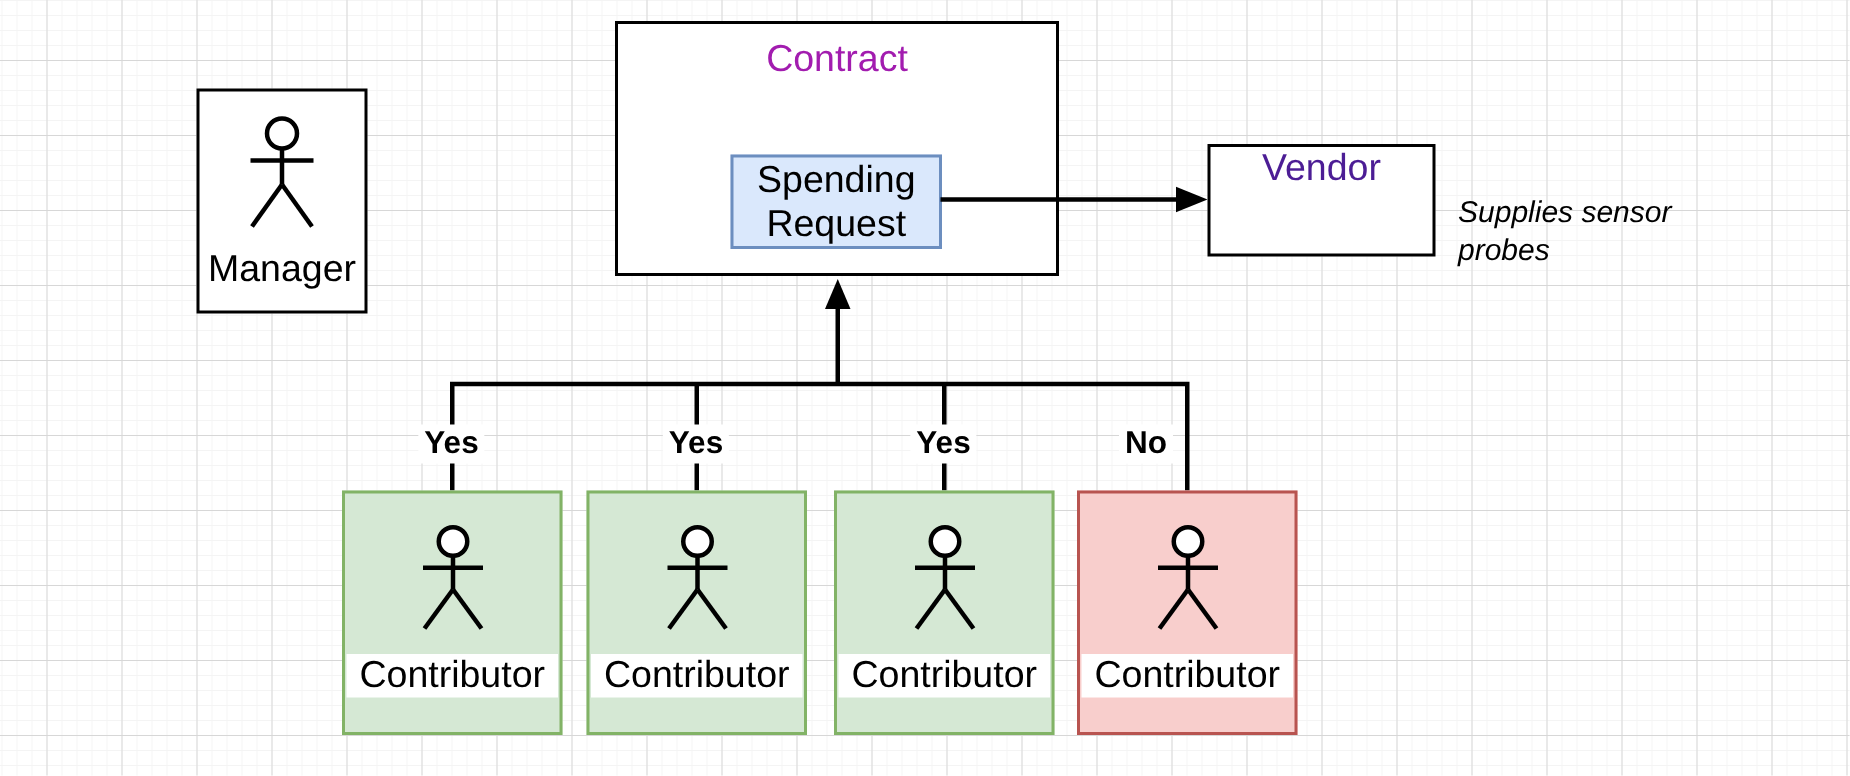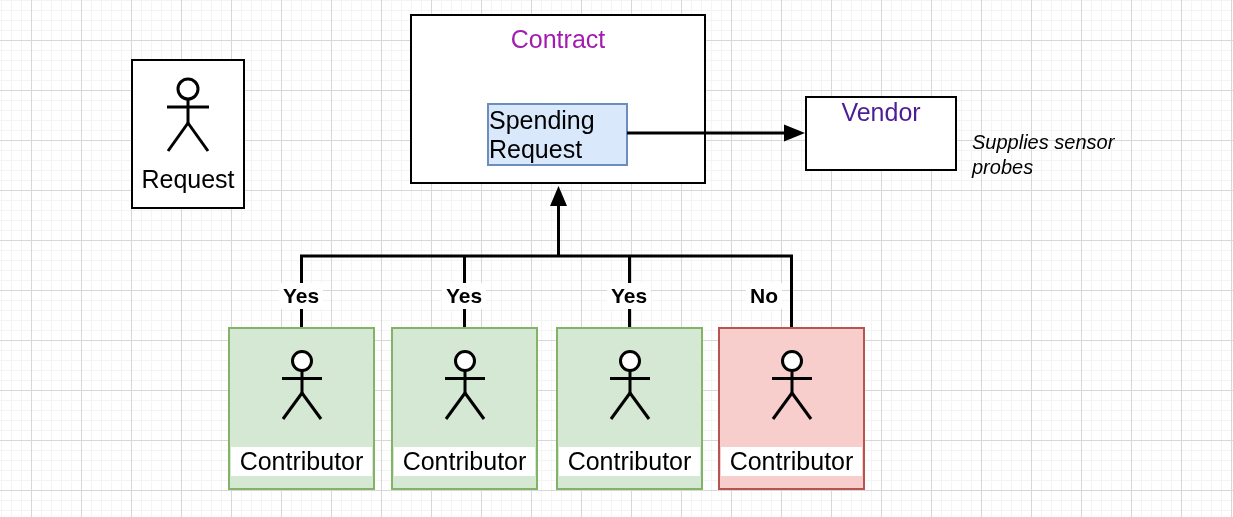--- a/index.html
+++ b/index.html
@@ -25,21 +25,21 @@
   .manager{left:131px;top:59px;width:114px;height:150px;
     display:flex;flex-direction:column;align-items:center;padding-top:16px;}
   .manager .shape-label{margin-top:4px;font-size:25px;color:#000;}
 
   .contract{left:410px;top:14px;width:296px;height:170px;}
   .contract-title{padding-top:9px;text-align:center;font-size:25px;line-height:28px;color:#a21caf;}
 
   .request-box{
     left:487px;top:103px;width:141px;height:63px;
     background:#dae8fc;border:2px solid #6c8ebf;
-    display:flex;align-items:center;justify-content:center;
+    display:flex;align-items:center;justify-content:center;text-align:center;
     font-size:25px;line-height:29px;color:#000;
   }
 
   .vendor{left:805px;top:96px;width:152px;height:75px;
     display:flex;align-items:flex-start;justify-content:center;
     font-size:25px;color:#4c1d95;}
 
   .annotation{
     position:absolute;left:972px;top:110px;width:180px;
     font-size:20px;line-height:25px;font-style:italic;color:#000;margin-top:20px;
@@ -53,39 +53,39 @@
     font-size:21px;line-height:26px;font-weight:bold;color:#000;
   }
 
   .contrib{
     top:327px;width:147px;height:163px;
     display:flex;flex-direction:column;align-items:center;padding-top:21px;
   }
   .contrib.approved{background:#d5e8d4;border:2.5px solid #82b366;}
   .contrib.rejected{background:#f8cecc;border:2.5px solid #b85450;}
   .contrib-label{
-    margin-top:17px;background:#ffffff;padding:1px 9px;
+    margin-top:6px;background:#ffffff;padding:1px 9px;
     font-size:25px;line-height:27px;color:#000;white-space:nowrap;
   }
   .actor{display:block;}
 </style>
 </head>
 <body>
 
 <div class="canvas">
 
   <div class="shape plain-box manager">
     <svg class="actor" width="58" height="84" viewBox="0 0 58 84">
       <circle cx="29" cy="12" r="10" fill="#ffffff" stroke="#000" stroke-width="3"></circle>
       <line x1="29" y1="22" x2="29" y2="46" stroke="#000" stroke-width="3"></line>
       <line x1="8" y1="30" x2="50" y2="30" stroke="#000" stroke-width="3"></line>
       <line x1="29" y1="46" x2="9" y2="74" stroke="#000" stroke-width="3"></line>
       <line x1="29" y1="46" x2="49" y2="74" stroke="#000" stroke-width="3"></line>
     </svg>
-    <div class="shape-label">Request</div>
+    <div class="shape-label">Manager</div>
   </div>
 
   <div class="shape plain-box contract">
     <div class="contract-title">Contract</div>
   </div>
 
   <div class="shape request-box">
     <div>Spending Request</div>
   </div>
 

